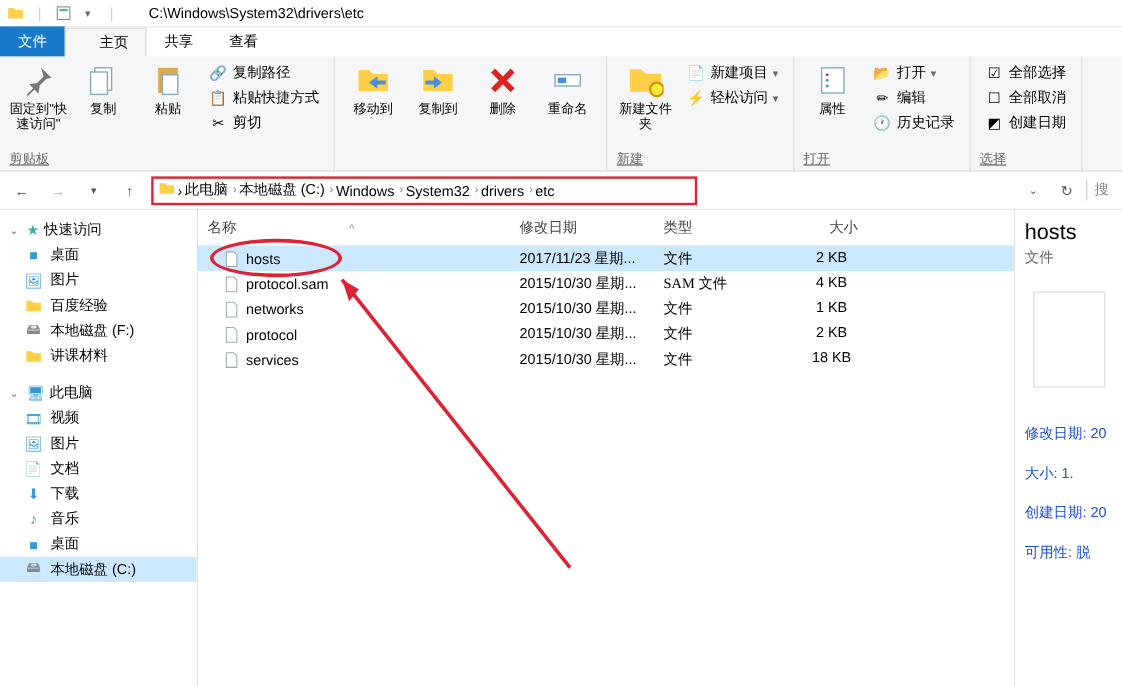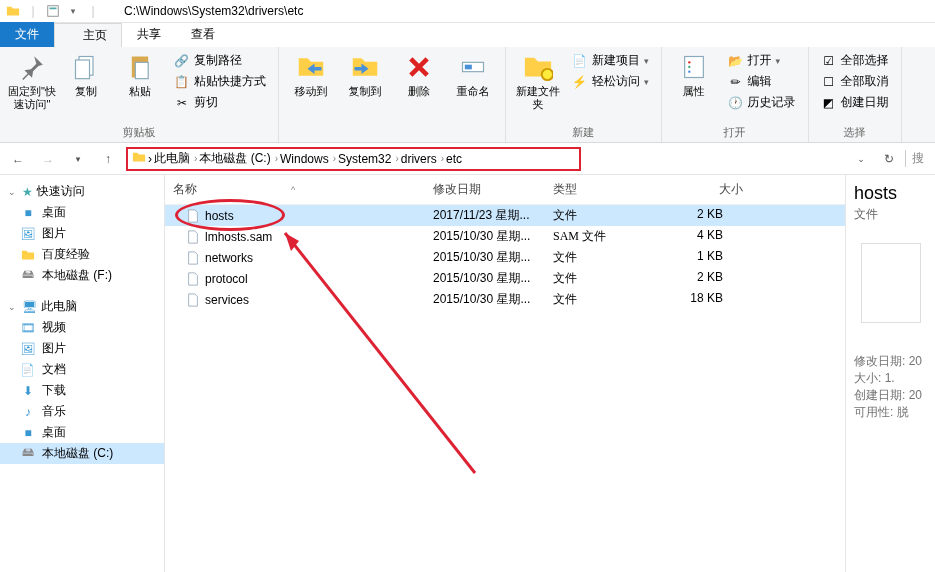--- a/index.html
+++ b/index.html
@@ -7,21 +7,21 @@
 .titlebar { height:23px; background:#fff; border-bottom:1px solid #e5e5e5; display:flex; align-items:center; padding:0 4px; }
 .titlebar .qat { display:flex; gap:2px; align-items:center; }
 .titlebar .qat span { width:18px; height:18px; display:inline-flex; align-items:center; justify-content:center; }
 .titlebar .path { margin-left:22px; color:#000; }
 .tabs { height:24px; display:flex; align-items:flex-end; background:#fff; }
 .tab { padding:3px 14px; border:1px solid transparent; cursor:pointer; }
 .tab.file { background:#1979ca; color:#fff; }
 .tab.active { background:#f5f6f7; border:1px solid #d9d9d9; border-bottom:none;padding-left:28px; }
 .ribbon { height:96px; background:#f5f6f7; border-bottom:1px solid #d9d9d9; display:flex; }
 .group { border-right:1px solid #e1e1e1; padding:4px 8px 2px; display:flex; flex-direction:column; justify-content:space-between; }
-.group-label { text-align:center; color:#666; font-size:11px; padding-top:2px; }
+.group-label { color:#666; font-size:11px; padding-top:2px;text-decoration:underline; }
 .group-body { display:flex; gap:6px; align-items:flex-start; }
 .bigbtn { display:flex; flex-direction:column; align-items:center; width:48px; cursor:pointer; gap:2px; }
 .bigbtn .ico { width:32px; height:32px; display:flex; align-items:center; justify-content:center; }
 .bigbtn .lbl { font-size:11px; text-align:center; line-height:13px; }
 .smallcol { display:flex; flex-direction:column; gap:2px; }
 .smallbtn { display:flex; align-items:center; gap:4px; padding:1px 4px; cursor:pointer; font-size:11px; white-space:nowrap; }
 .smallbtn .sico { width:16px; height:16px; display:inline-flex; align-items:center; justify-content:center; }
 .navbar { height:32px; display:flex; align-items:center; padding:2px 6px; gap:6px; border-bottom:1px solid #e5e5e5; }
 .navbtn { width:24px; height:24px; display:inline-flex; align-items:center; justify-content:center; color:#555; cursor:pointer; }
 .addr { flex:0 0 455px; height:24px; border:2px solid #d23; display:flex; align-items:center; padding:0 4px; gap:2px; }
@@ -36,30 +36,30 @@
 .side-item .sico { width:16px; height:16px; display:inline-flex; align-items:center; justify-content:center; }
 .side-group-top { display:flex; align-items:center; gap:4px; padding:2px 6px 2px 8px; cursor:pointer; }
 .side-group-top .tw { color:#777; font-size:9px; width:10px; }
 .side-spacer { height:10px; }
 .filepane { flex:1; position:relative; }
 .cols { display:flex; padding:4px 8px; color:#444; border-bottom:1px solid #f0f0f0; }
 .cols div { padding:2px 0; }
 .c-name { width:260px; display:flex; align-items:center; gap:4px; padding-left:4px;}
 .c-date { width:120px; }
 .c-type { width:110px;font-family:Liberation Serif, serif; }
-.c-size { width:80px; text-align:right; padding-right:20px;}
+.c-size { width:80px; text-align:center; padding-right:20px;}
 .row { display:flex; padding:2px 8px; cursor:pointer; }
 .row.sel { background:#cce8ff; }
 .row .c-name { padding-left:12px; }
 .fico { width:16px; height:16px; display:inline-flex; align-items:center; justify-content:center; }
 .preview { width:90px; border-left:1px solid #e5e5e5; padding:8px; font-size:12px; overflow:hidden;}
 .preview .ptitle { font-size:18px; margin-bottom:2px; }
 .preview .psub { color:#666; margin-bottom:20px; }
 .preview .picon { width:60px; height:80px; border:1px solid #ddd; margin:10px auto 30px; }
-.preview .pmeta div { color:#737373; white-space:nowrap; }
+.preview .pmeta div { color:#1d4ed8; white-space:nowrap;margin-top:16px; }
 .circle-annot { position:absolute; border:3px solid #d23; border-radius:50%; pointer-events:none; }
 .arrow-annot { position:absolute; pointer-events:none; }
 svg.ico-folder { fill:#ffcf48; }
 </style>
 </head>
 <body>
 
 <div class="titlebar">
   <div class="qat">
     <span>
@@ -316,20 +316,28 @@
           <svg class="ico-folder" width="14" height="14" viewBox="0 0 16 16">
             <path d="M1 3h5l2 2h7v8H1z"></path>
           </svg>
         </span>
         <span>百度经验</span>
       </div>
     <div class="side-item">
         <span class="sico" style="color:#888">🖴</span>
         <span>本地磁盘 (F:)</span>
       </div>
+    <div class="side-item">
+        <span class="sico">
+          <svg class="ico-folder" width="14" height="14" viewBox="0 0 16 16">
+            <path d="M1 3h5l2 2h7v8H1z"></path>
+          </svg>
+        </span>
+        <span>讲课材料</span>
+      </div>
     <div class="side-spacer"></div>
     <div class="side-group-top">
         <span class="tw">⌄</span>
         <span style="color:#3898d4">🖥</span>
         <span>此电脑</span>
       </div>
     <div class="side-item">
         <span class="sico" style="color:#3898d4">🎞</span>
         <span>视频</span>
       </div>
@@ -383,21 +391,21 @@
           <div class="c-type">文件</div>
           <div class="c-size">2 KB</div>
         </div>
         <div class="row">
           <div class="c-name">
             <span class="fico">
               <svg width="14" height="14" viewBox="0 0 16 16">
                 <path fill="#fff" stroke="#9ab" d="M3 1h7l3 3v11H3z"></path>
               </svg>
             </span>
-            <span>lmhosts.sam</span>
+            <span>protocol.sam</span>
           </div>
           <div class="c-date">2015/10/30 星期...</div>
           <div class="c-type">SAM 文件</div>
           <div class="c-size">4 KB</div>
         </div>
         <div class="row">
           <div class="c-name">
             <span class="fico">
               <svg width="14" height="14" viewBox="0 0 16 16">
                 <path fill="#fff" stroke="#9ab" d="M3 1h7l3 3v11H3z"></path>

